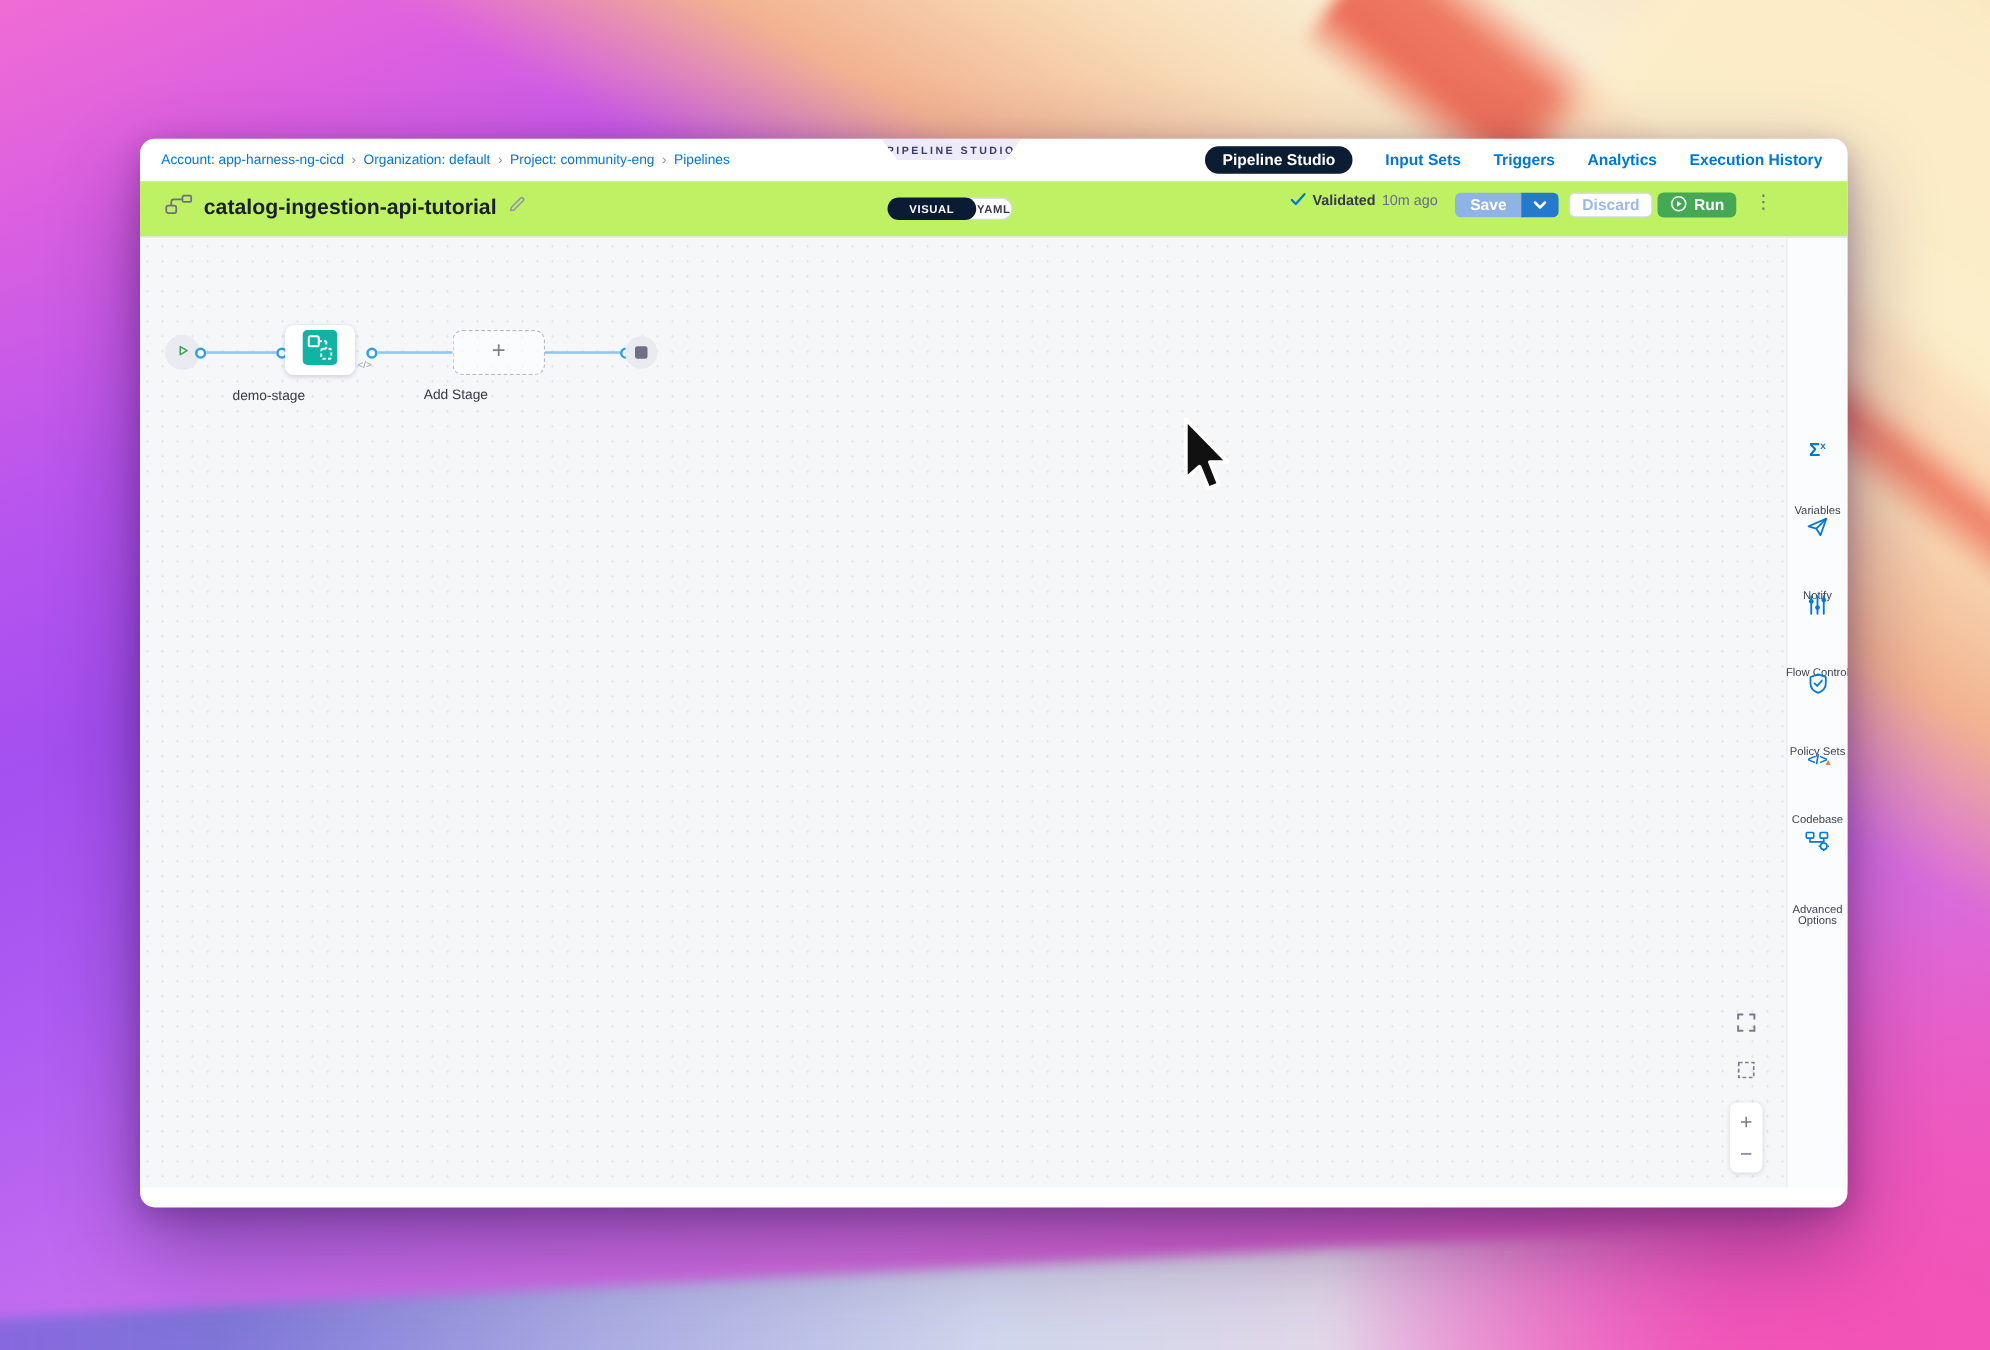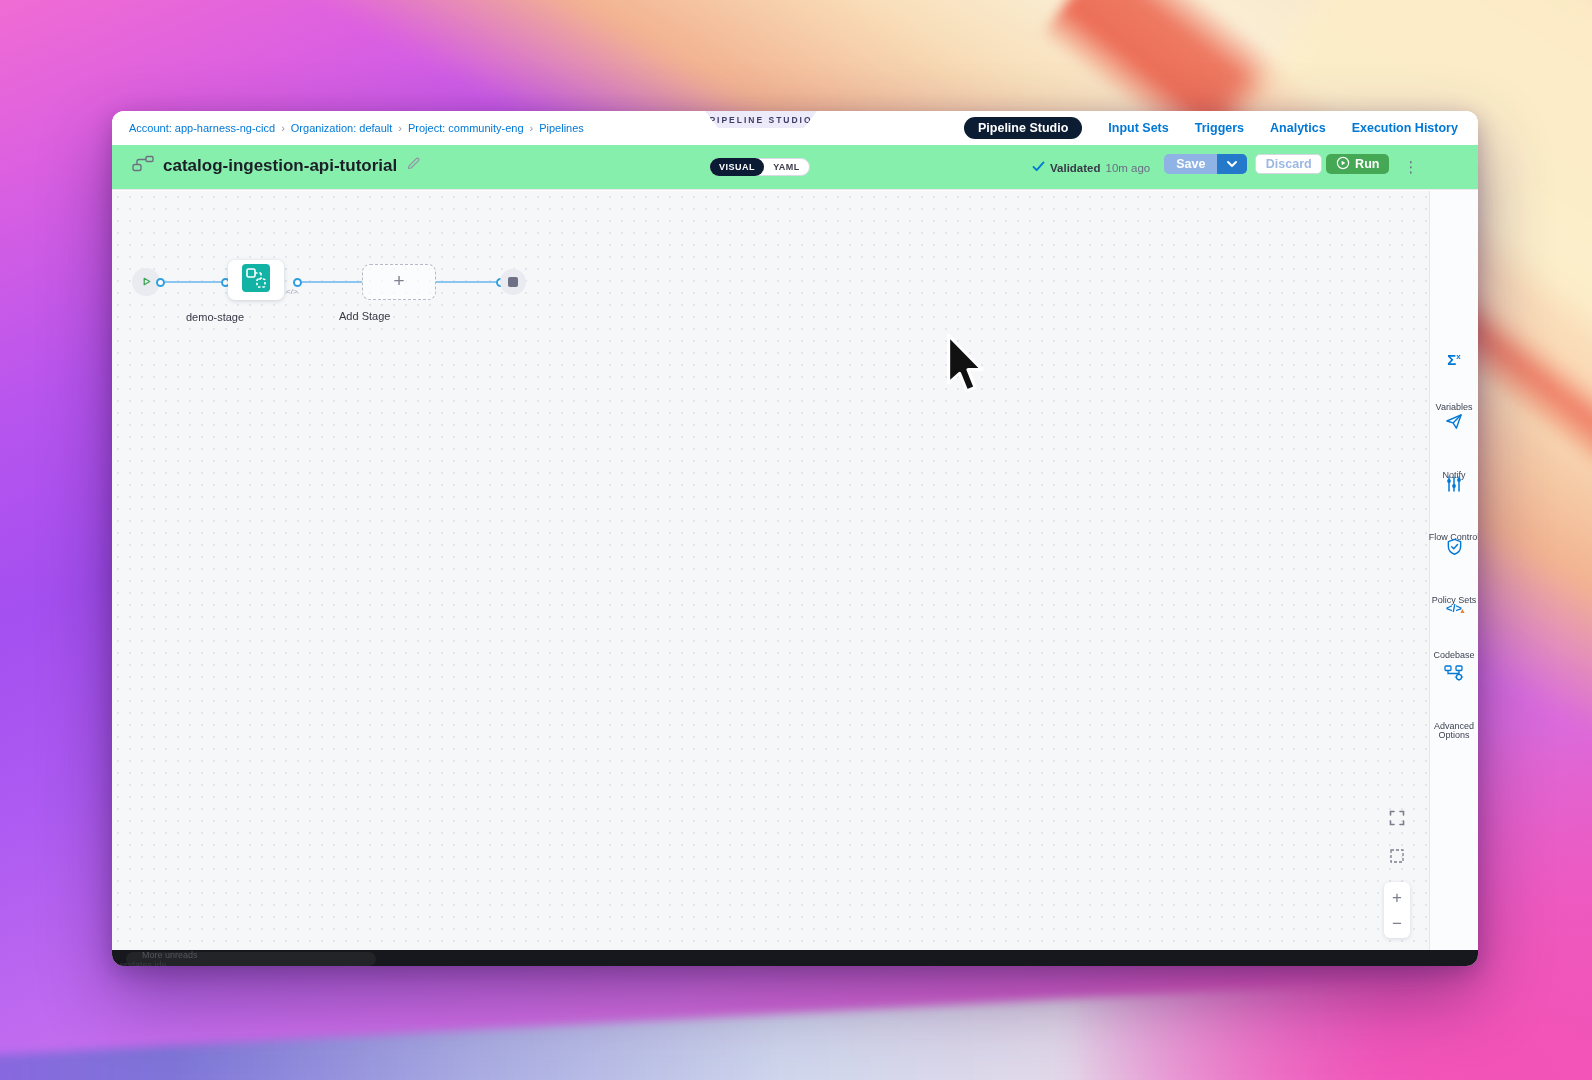--- a/index.html
+++ b/index.html
@@ -36,29 +36,29 @@
   .crumb-sep { color:#8f93a8; font-size:11px; }
   .studio-badge { position:absolute; left:593px; top:0; width:112px; height:17px;
     background:#edeaf9; color:#3c3c68; font-size:8.5px; font-weight:bold; letter-spacing:2px;
     display:flex; align-items:center; justify-content:center;
     clip-path: polygon(0 0, 100% 0, calc(100% - 13px) 100%, 13px 100%); }
   .top-nav { position:absolute; left:852px; top:0; height:34px; display:flex; align-items:center; gap:26px; }
   .nav-pill { background:#0b1c33; color:#fff; font-size:12.5px; font-weight:bold; padding:4px 14px; border-radius:12px; cursor:pointer; }
   .nav-link { color:#0278d5; font-size:12.5px; font-weight:bold; text-decoration:none; cursor:pointer; }
 
   
-  .row-toolbar { position:relative; height:45px; background:#86efac; border-bottom:1px solid #e7e9ef; }
+  .row-toolbar { position:relative; height:45px; background:#bef264; border-bottom:1px solid #e7e9ef; }
   .title-group { position:absolute; left:20px; top:10px; display:flex; align-items:center; gap:9px; }
   .pipeline-title { font-size:17px; font-weight:bold; color:#1b1f27; }
   .mode-toggle { position:absolute; left:598px; top:13px; width:100px; height:18px; background:#fff;
     border:1px solid #d8dbe5; border-radius:10px; display:flex; align-items:center; }
-  .mode-visual { width:54px; height:18px; margin:-1px 0 0 -1px; background:#0b1b33; color:#fff; border-radius:10px;
+  .mode-visual { width:71px; height:18px; margin:-1px 0 0 -1px; background:#0b1b33; color:#fff; border-radius:10px;
     font-size:9px; font-weight:bold; letter-spacing:.5px; display:flex; align-items:center; justify-content:center; cursor:pointer; }
   .mode-yaml { flex:1; text-align:center; font-size:9px; font-weight:bold; color:#3a3b47; letter-spacing:.5px; cursor:pointer; }
-  .toolbar-right { position:absolute; left:920px; top:9px; display:flex; align-items:flex-end; }
+  .toolbar-right { position:absolute; left:920px; top:9px; display:flex; align-items:flex-start; }
   .validated { display:flex; align-items:center; gap:5px; font-size:11.5px; margin-right:14px; }
   .validated b { color:#383946; }
   .validated .when { color:#6b6d85; }
   .btn { height:20px; border-radius:5px; border:none; font-size:12.5px; font-weight:bold;
     display:flex; align-items:center; justify-content:center; cursor:pointer; font-family:inherit; }
   .btn-save-split { display:flex; margin-right:8px; border-radius:5px; overflow:hidden; }
   .btn-save { width:53px; background:#8fb3e4; color:#fff; border-radius:0; }
   .btn-save-caret { width:30px; background:#2479cb; border-radius:0; }
   .btn-discard { width:67px; background:#fff; border:1px solid #d3d8e2; color:#9cb9e3; margin-right:4px; }
   .btn-run { width:63px; background:#45a854; color:#fff; gap:5px; }
@@ -312,24 +312,19 @@
           <rect x="12" y="1.5" width="6" height="4.5" rx="1"></rect>
           <path d="M4 6 v3 h11 M15 6 v3"></path>
           <circle cx="15" cy="12.5" r="2.6"></circle>
           <path d="M15 8.9 v-0.9 M15 15.1 v1.2 M11.9 12.5 h-1.1 M18.1 12.5 h1.1" stroke-width="1.2"></path>
         </svg>
       </span>
       <span class="rail-label">Advanced Options</span>
     </div>
   </div>
 
-  <div class="bottom-bar">
-    <div class="bottom-pill"></div>
-    <span class="bb-line1">More unreads</span>
-    <span class="bb-line2">updates ide</span>
-  </div>
 </div>
 
 <div class="cursor">
   <svg width="44" height="62" viewBox="0 0 34 48">
     <path d="M2 1 L2 38 L10.5 30.5 L16 44 L22.5 41.3 L17 27.6 L28 27.6 Z" fill="#111111" stroke="#ffffff" stroke-width="2.4" stroke-linejoin="round"></path>
   </svg>
 </div>
 
 </body></html>

